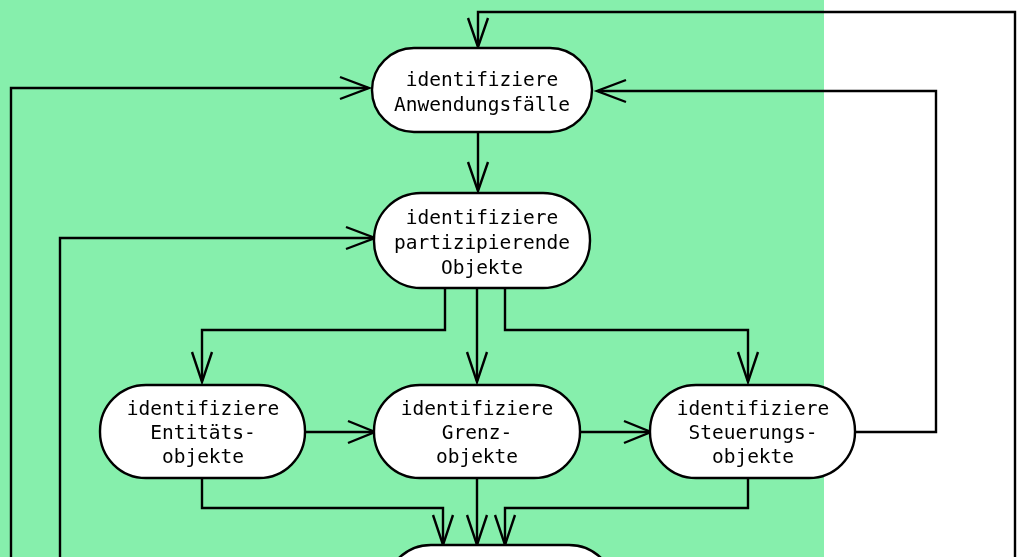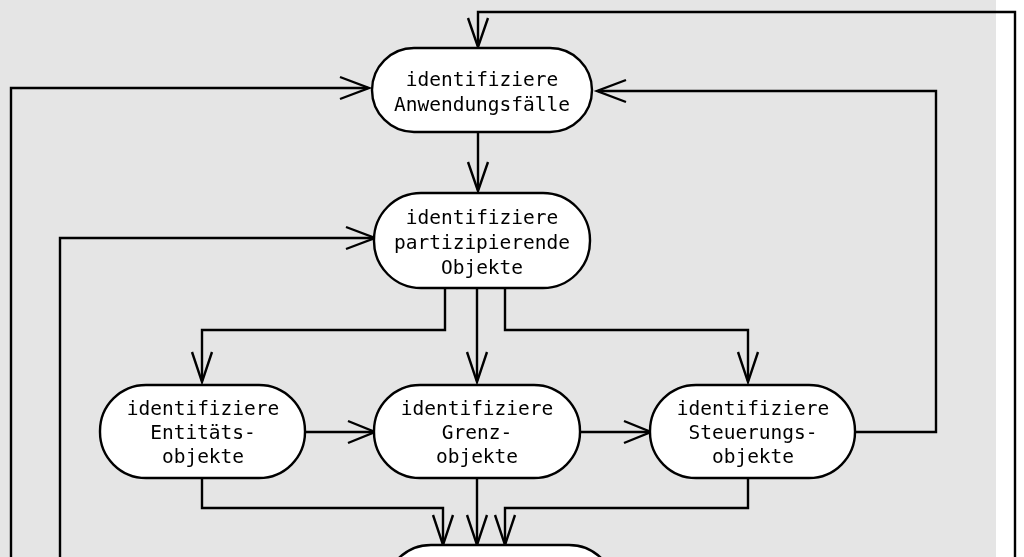--- a/index.html
+++ b/index.html
@@ -8,23 +8,23 @@
     background: #ffffff;
   }
   body {
     width: 1024px;
     height: 557px;
     overflow: hidden;
     font-family: "DejaVu Sans Mono", monospace;
   }
   #diagram-root {
     position: relative;
-    width: 996px;
+    width: 824px;
     height: 557px;
-    background: #e5e5e5;
+    background: #86efac;
   }
   svg#flow {
     display: block;
     width: 1024px;
     height: 557px;
   }
   .node-shape {
     fill: #ffffff;
     stroke: #000000;
     stroke-width: 2.4;

